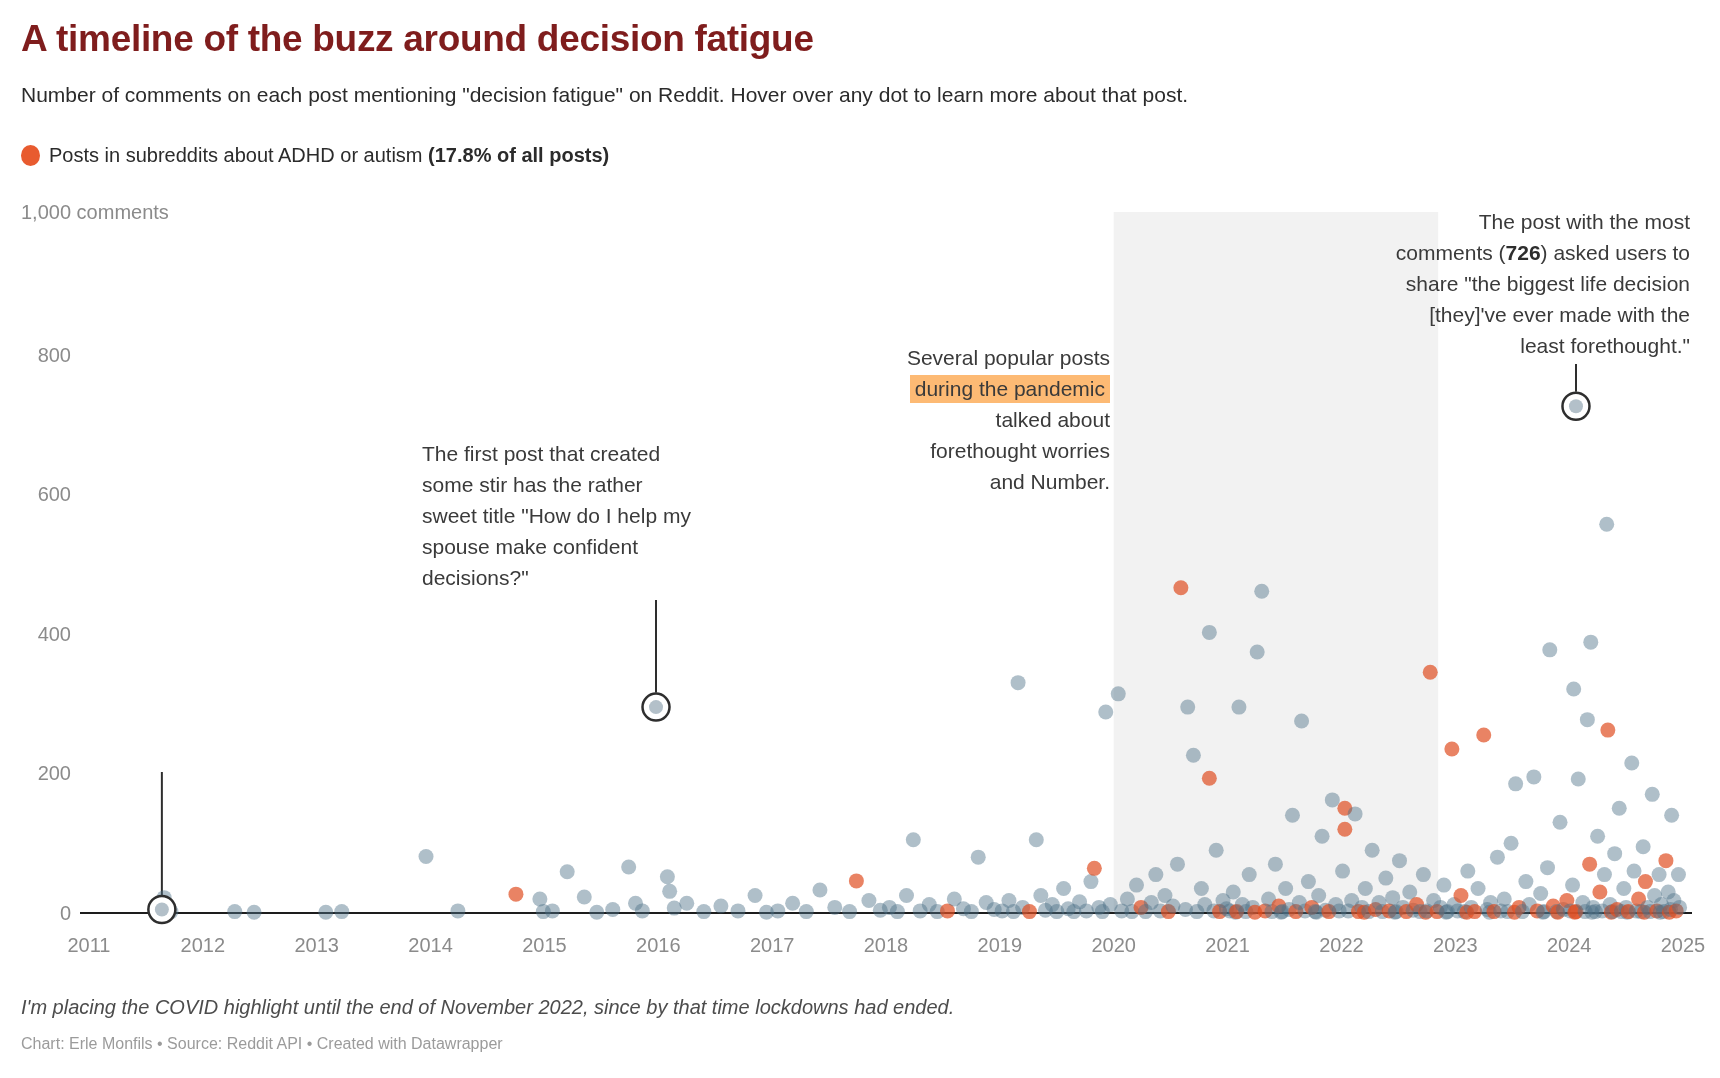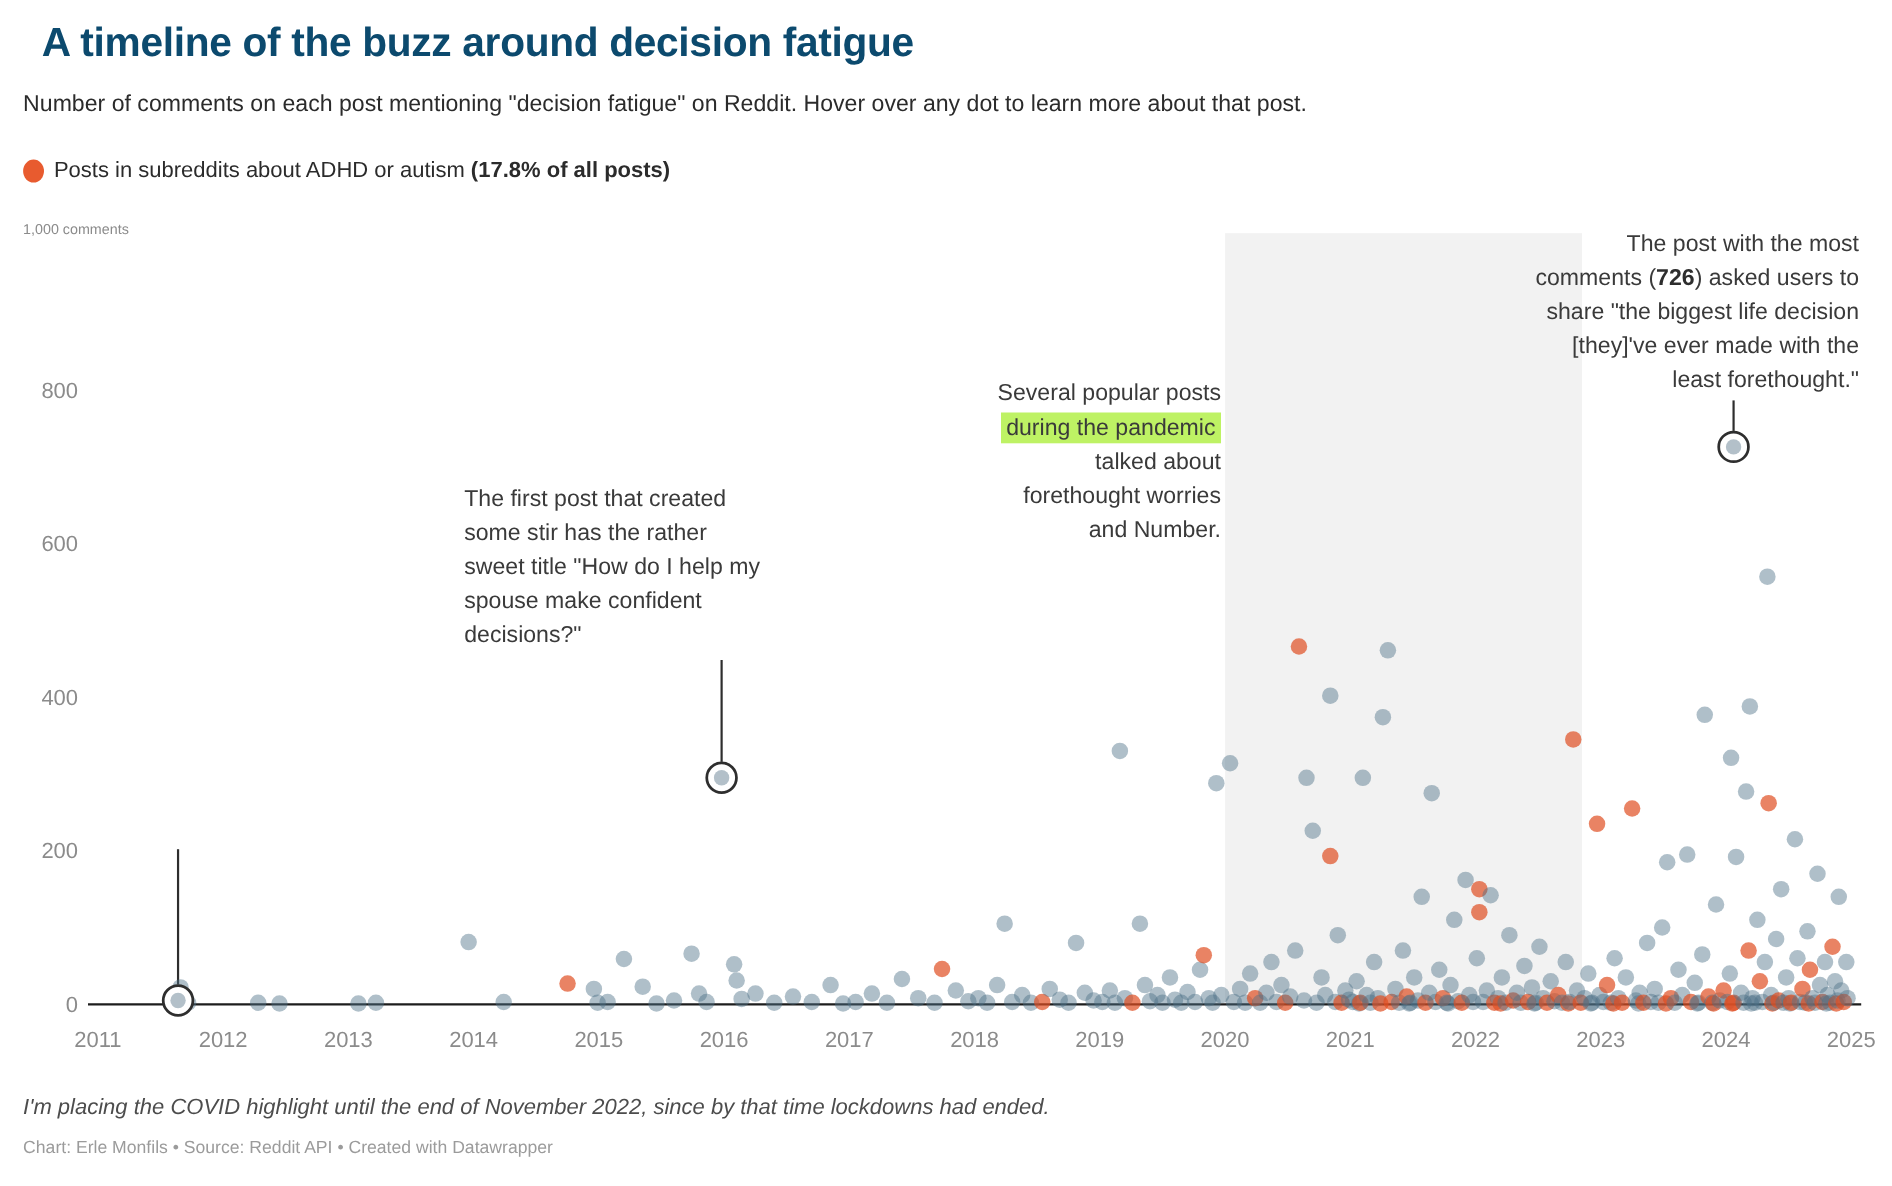--- a/index.html
+++ b/index.html
@@ -1,28 +1,28 @@
 <!DOCTYPE html>
 <html><head>
 <meta charset="utf-8">
 <style>
   html,body{margin:0;padding:0;background:#fff;}
   .stage{position:relative;width:1720px;height:1078px;background:#fff;overflow:hidden;
          font-family:"Liberation Sans",sans-serif;color:#222;}
-  .title{position:absolute;left:21px;top:18px;font-size:37px;font-weight:700;color:#0c4a6e;letter-spacing:-.3px;margin-left:17px;}
+  .title{position:absolute;left:21px;top:18px;font-size:37px;font-weight:700;color:#7f1d1d;letter-spacing:-.3px;}
   .subtitle{position:absolute;left:21px;top:83px;font-size:21px;color:#2b2b2b;}
   .legend{position:absolute;left:21px;top:144px;font-size:20px;color:#2b2b2b;display:flex;align-items:center;gap:9px;}
   .legend-dot{width:19px;height:21px;border-radius:50%;background:#e85b2f;flex:0 0 auto;}
   .legend b{font-weight:700;}
-  .ytoplabel{position:absolute;left:21px;top:201px;font-size:13px;color:#8b8b8b;}
+  .ytoplabel{position:absolute;left:21px;top:201px;font-size:20px;color:#8b8b8b;}
   svg.plot{position:absolute;left:0;top:0;}
   .tick{font-family:"Liberation Sans",sans-serif;font-size:20px;fill:#8b8b8b;}
   .anno{position:absolute;font-size:21px;line-height:31px;color:#3a3a3a;}
   .anno.right{text-align:right;}
-  .anno .hl{background:#bef264;padding:2px 5px 3px 5px;}
+  .anno .hl{background:#fdba74;padding:2px 5px 3px 5px;}
   .anno b{font-weight:700;color:#2e2e2e;margin-top:35px;}
   .footnote{position:absolute;left:21px;top:996px;font-size:20px;font-style:italic;color:#4c4c4c;text-align:right;}
   .credit{position:absolute;left:21px;top:1035px;font-size:16px;color:#9b9b9b;}
 </style>
 </head>
 <body>
 
 <div class="stage">
 
   <div class="title">A timeline of the buzz around decision fatigue</div>

